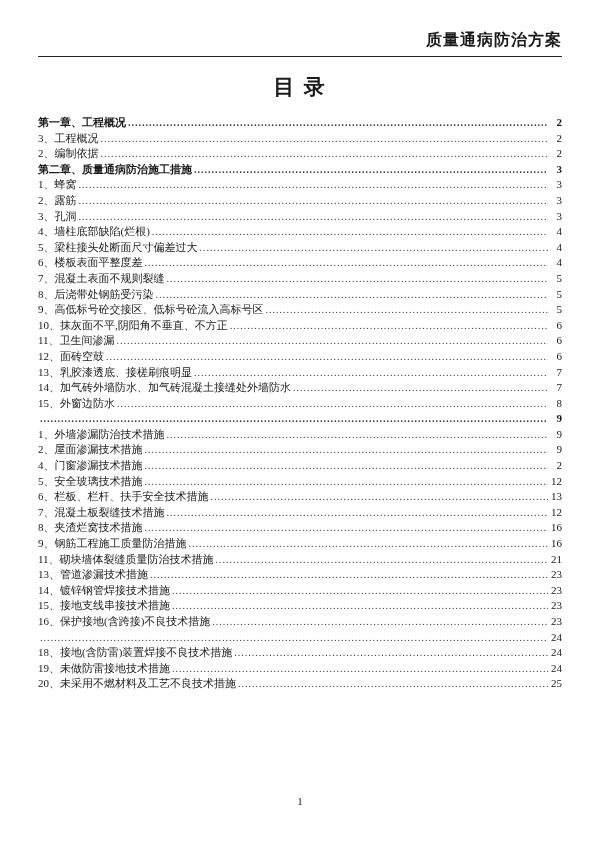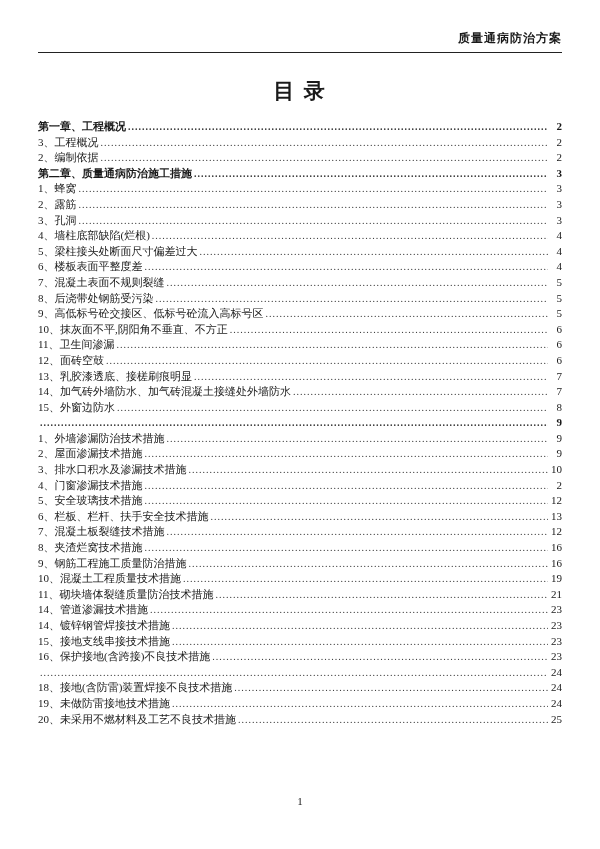--- a/index.html
+++ b/index.html
@@ -14,31 +14,31 @@
   }
   .page {
     width: 600px;
     height: 849px;
     padding: 30px 38px 0 38px;
     position: relative;
     background: #ffffff;
   }
   .doc-header {
     text-align: right;
-    font-size: 12px;
+    font-size: 16px;
     font-weight: bold;
     padding-bottom: 5px;
     border-bottom: 1.5px solid #222;
     letter-spacing: 1px;
   }
   .toc-title {
     text-align: center;
     font-size: 21px;
     font-weight: bold;
-    margin-top: 24px;
+    margin-top: 16px;
     margin-bottom: 14px;
     letter-spacing: 2px;
   }
   .toc-list {
     width: 100%;
   }
   .toc-row {
     display: flex;
     align-items: center;
     font-size: 11px;
@@ -188,25 +188,20 @@
         <span class="toc-label">1、外墙渗漏防治技术措施</span>
         <span class="leader"></span>
         <span class="toc-page">9</span>
       </div>
       <div class="toc-row">
         <span class="toc-label">2、屋面渗漏技术措施</span>
         <span class="leader"></span>
         <span class="toc-page">9</span>
       </div>
       <div class="toc-row">
-        <span class="toc-label">3、排水口积水及渗漏技术措施</span>
-        <span class="leader"></span>
-        <span class="toc-page">10</span>
-      </div>
-      <div class="toc-row">
         <span class="toc-label">4、门窗渗漏技术措施</span>
         <span class="leader"></span>
         <span class="toc-page">2</span>
       </div>
       <div class="toc-row">
         <span class="toc-label">5、安全玻璃技术措施</span>
         <span class="leader"></span>
         <span class="toc-page">12</span>
       </div>
       <div class="toc-row">
@@ -223,31 +218,26 @@
         <span class="toc-label">8、夹渣烂窝技术措施</span>
         <span class="leader"></span>
         <span class="toc-page">16</span>
       </div>
       <div class="toc-row">
         <span class="toc-label">9、钢筋工程施工质量防治措施</span>
         <span class="leader"></span>
         <span class="toc-page">16</span>
       </div>
       <div class="toc-row">
-        <span class="toc-label">10、混凝土工程质量技术措施</span>
-        <span class="leader"></span>
-        <span class="toc-page">19</span>
-      </div>
-      <div class="toc-row">
         <span class="toc-label">11、砌块墙体裂缝质量防治技术措施</span>
         <span class="leader"></span>
         <span class="toc-page">21</span>
       </div>
       <div class="toc-row">
-        <span class="toc-label">14、管道渗漏技术措施</span>
+        <span class="toc-label">13、管道渗漏技术措施</span>
         <span class="leader"></span>
         <span class="toc-page">23</span>
       </div>
       <div class="toc-row">
         <span class="toc-label">14、镀锌钢管焊接技术措施</span>
         <span class="leader"></span>
         <span class="toc-page">23</span>
       </div>
       <div class="toc-row">
         <span class="toc-label">15、接地支线串接技术措施</span>

